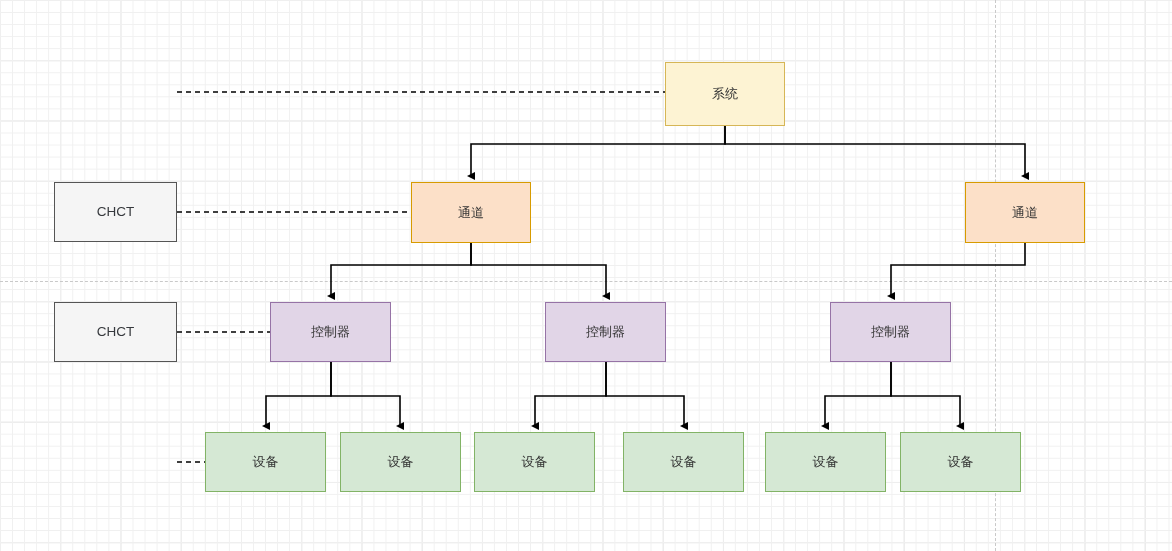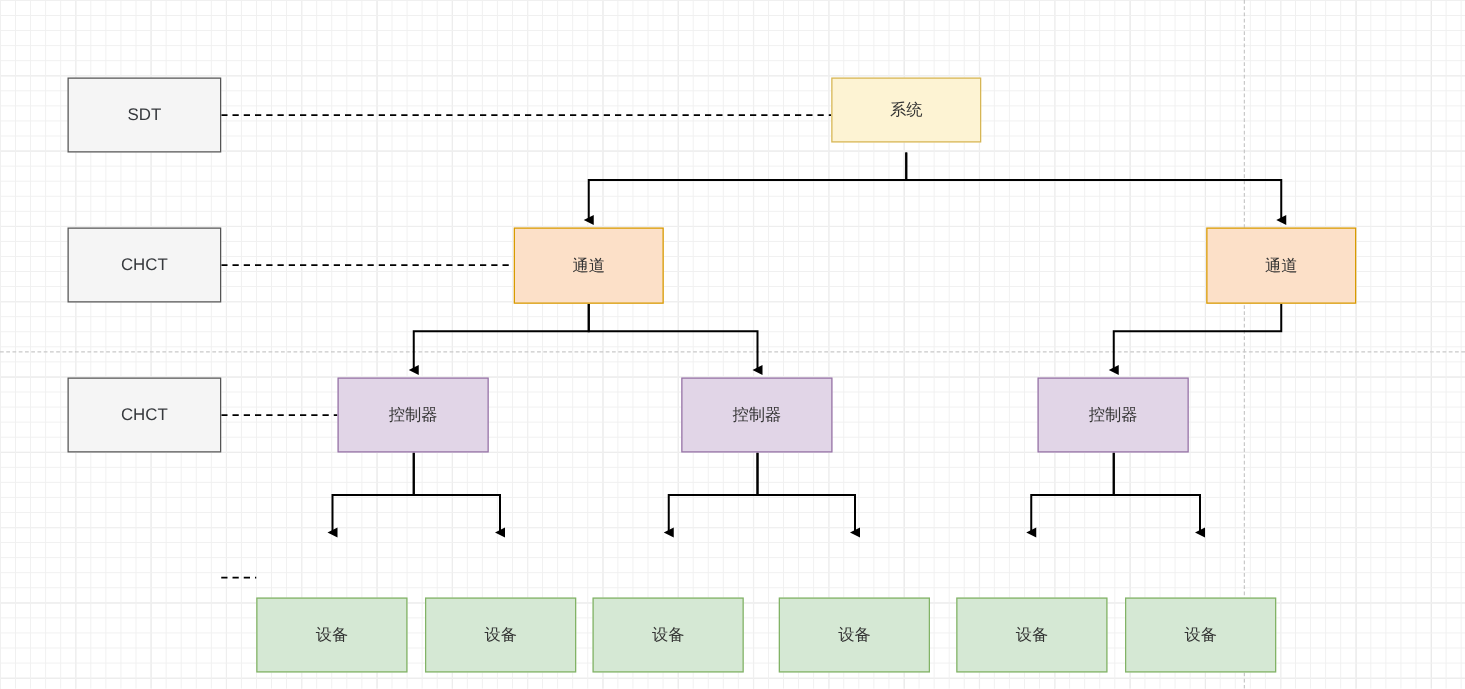--- a/index.html
+++ b/index.html
@@ -78,21 +78,20 @@
     border-color: #d79b00;
   }
   .node.controller {
     background: #e1d5e7;
     border-color: #9673a6;
     font-family: Liberation Serif, serif;
   }
   .node.device {
     background: #d5e8d4;
     border-color: #82b366;
-    margin-top: 46px;
   }
 </style>
 </head>
 <body>
 
 <div id="canvas">
 
   <div class="guide guide-v" style="left:995px;"></div>
   <div class="guide guide-h" style="top:281px;"></div>
 
@@ -123,25 +122,24 @@
       <path d="M331,362 L331,396 L400,396 L400,426" marker-end="url(#arrow)"></path>
 
       <path d="M606,362 L606,396 L535,396 L535,426" marker-end="url(#arrow)"></path>
       <path d="M606,362 L606,396 L684,396 L684,426" marker-end="url(#arrow)"></path>
 
       <path d="M891,362 L891,396 L825,396 L825,426" marker-end="url(#arrow)"></path>
       <path d="M891,362 L891,396 L960,396 L960,426" marker-end="url(#arrow)"></path>
     </g>
   </svg>
 
-  <div class="node legend" style="left:54px;  top:62px;  width:123px; height:60px;">SDT</div>
   <div class="node legend" style="left:54px;  top:182px; width:123px; height:60px;">CHCT</div>
   <div class="node legend" style="left:54px;  top:302px; width:123px; height:60px;">CHCT</div>
 
-  <div class="node system" style="left:665px; top:62px; width:120px; height:52px;">系统</div>
+  <div class="node system" style="left:665px; top:62px; width:120px; height:64px;">系统</div>
 
   <div class="node channel" style="left:411px; top:182px; width:120px; height:61px;">通道</div>
   <div class="node channel" style="left:965px; top:182px; width:120px; height:61px;">通道</div>
 
   <div class="node controller" style="left:270px; top:302px; width:121px; height:60px;">控制器</div>
   <div class="node controller" style="left:545px; top:302px; width:121px; height:60px;">控制器</div>
   <div class="node controller" style="left:830px; top:302px; width:121px; height:60px;">控制器</div>
 
   <div class="node device" style="left:205px; top:432px; width:121px; height:60px;">设备</div>
   <div class="node device" style="left:340px; top:432px; width:121px; height:60px;">设备</div>

